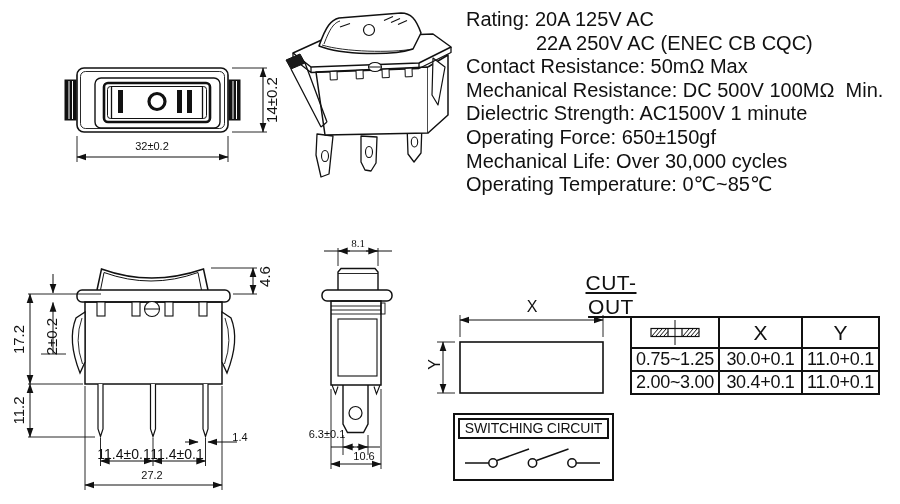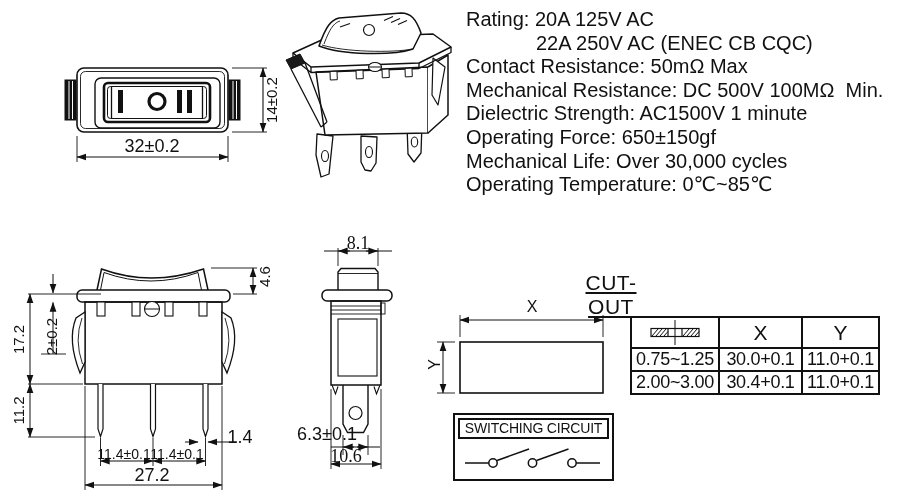--- a/index.html
+++ b/index.html
@@ -1,20 +1,20 @@
 <!DOCTYPE html>
 <html><head>
 <meta charset="utf-8">
 <style>
   html,body{margin:0;padding:0;background:#fff;}
   #page{position:relative;width:900px;height:504px;background:#fff;overflow:hidden;
         font-family:"Liberation Sans","DejaVu Sans",sans-serif;color:#111;}
   svg{position:absolute;overflow:visible;}
   svg path, svg rect, svg line, svg circle, svg ellipse, svg polyline{vector-effect:none;}
-  .lbl{position:absolute;font-size:18px;color:#111;text-align:center;white-space:nowrap;line-height:15px;}
+  .lbl{position:absolute;font-size:11px;color:#111;text-align:center;white-space:nowrap;line-height:15px;}
   .vlabel{position:absolute;font-size:15px;color:#111;text-align:center;white-space:nowrap;line-height:15px;
           transform:rotate(-90deg);}
   .small{font-size:14px;}
   #specs{position:absolute;left:466px;top:8px;}
   .spec-line{font-size:20px;line-height:23.6px;white-space:pre;color:#111;}
   .spec-line.indent{padding-left:70px;}
   #cutout-title{position:absolute;left:563px;top:271px;width:96px;text-align:center;
                 font-size:21px;letter-spacing:0.5px;text-decoration:underline;}
   
   #cutout-table{position:absolute;left:630px;top:316px;border-collapse:collapse;table-layout:fixed;}
@@ -184,21 +184,21 @@
       <path d="M53,200 V220 M78,200 V220" stroke-width="0.9"></path>
       <path d="M41,212 H90" stroke-width="1"></path>
       <line x1="64" y1="212" x2="53.5" y2="212" stroke-width="1" marker-end="url(#arw)"></line>
       <line x1="67" y1="212" x2="77.5" y2="212" stroke-width="1" marker-end="url(#arw)"></line>
       <path d="M41,154 V234 M91,154 V234" stroke-width="0.9"></path>
       <line x1="41" y1="229" x2="91" y2="229" stroke-width="1" marker-start="url(#arw)" marker-end="url(#arw)"></line>
     </g>
   </svg>
   <span class="lbl" style="left:338px;top:236px;width:40px;font-family:Liberation Serif, serif;">8.1</span>
   <span class="lbl" style="left:296px;top:427px;width:62px;">6.3±0.1</span>
-  <span class="lbl" style="left:316px;top:449px;width:60px;font-family:Liberation Serif, serif;">10.6</span>
+  <span class="lbl" style="left:334px;top:449px;width:60px;">10.6</span>
 
   <div id="cutout-title">CUT-OUT</div>
 
   <svg style="left:425px;top:295px;" width="185" height="105" viewBox="0 0 185 105">
     <g stroke="#111" fill="none">
       <rect x="35" y="47" width="143" height="51" stroke-width="1.6"></rect>
       <path d="M35,42 V20 M178,42 V20" stroke-width="0.9"></path>
       <line x1="35" y1="25" x2="178" y2="25" stroke-width="1" marker-start="url(#arw)" marker-end="url(#arw)"></line>
       <path d="M30,47 H12 M30,98 H12" stroke-width="0.9"></path>
       <line x1="18" y1="47" x2="18" y2="98" stroke-width="1" marker-start="url(#arw)" marker-end="url(#arw)"></line>

